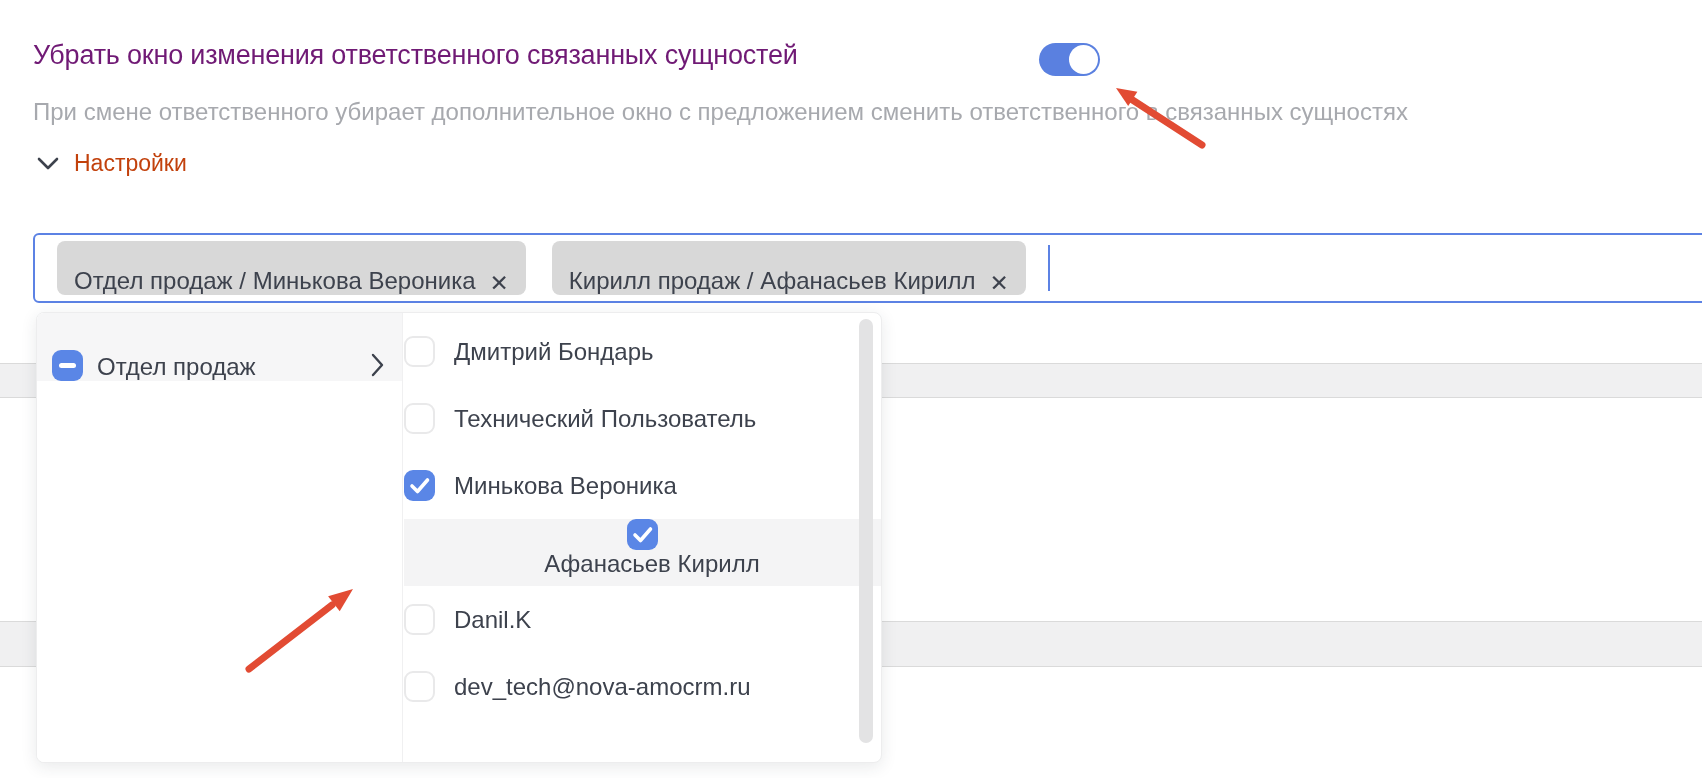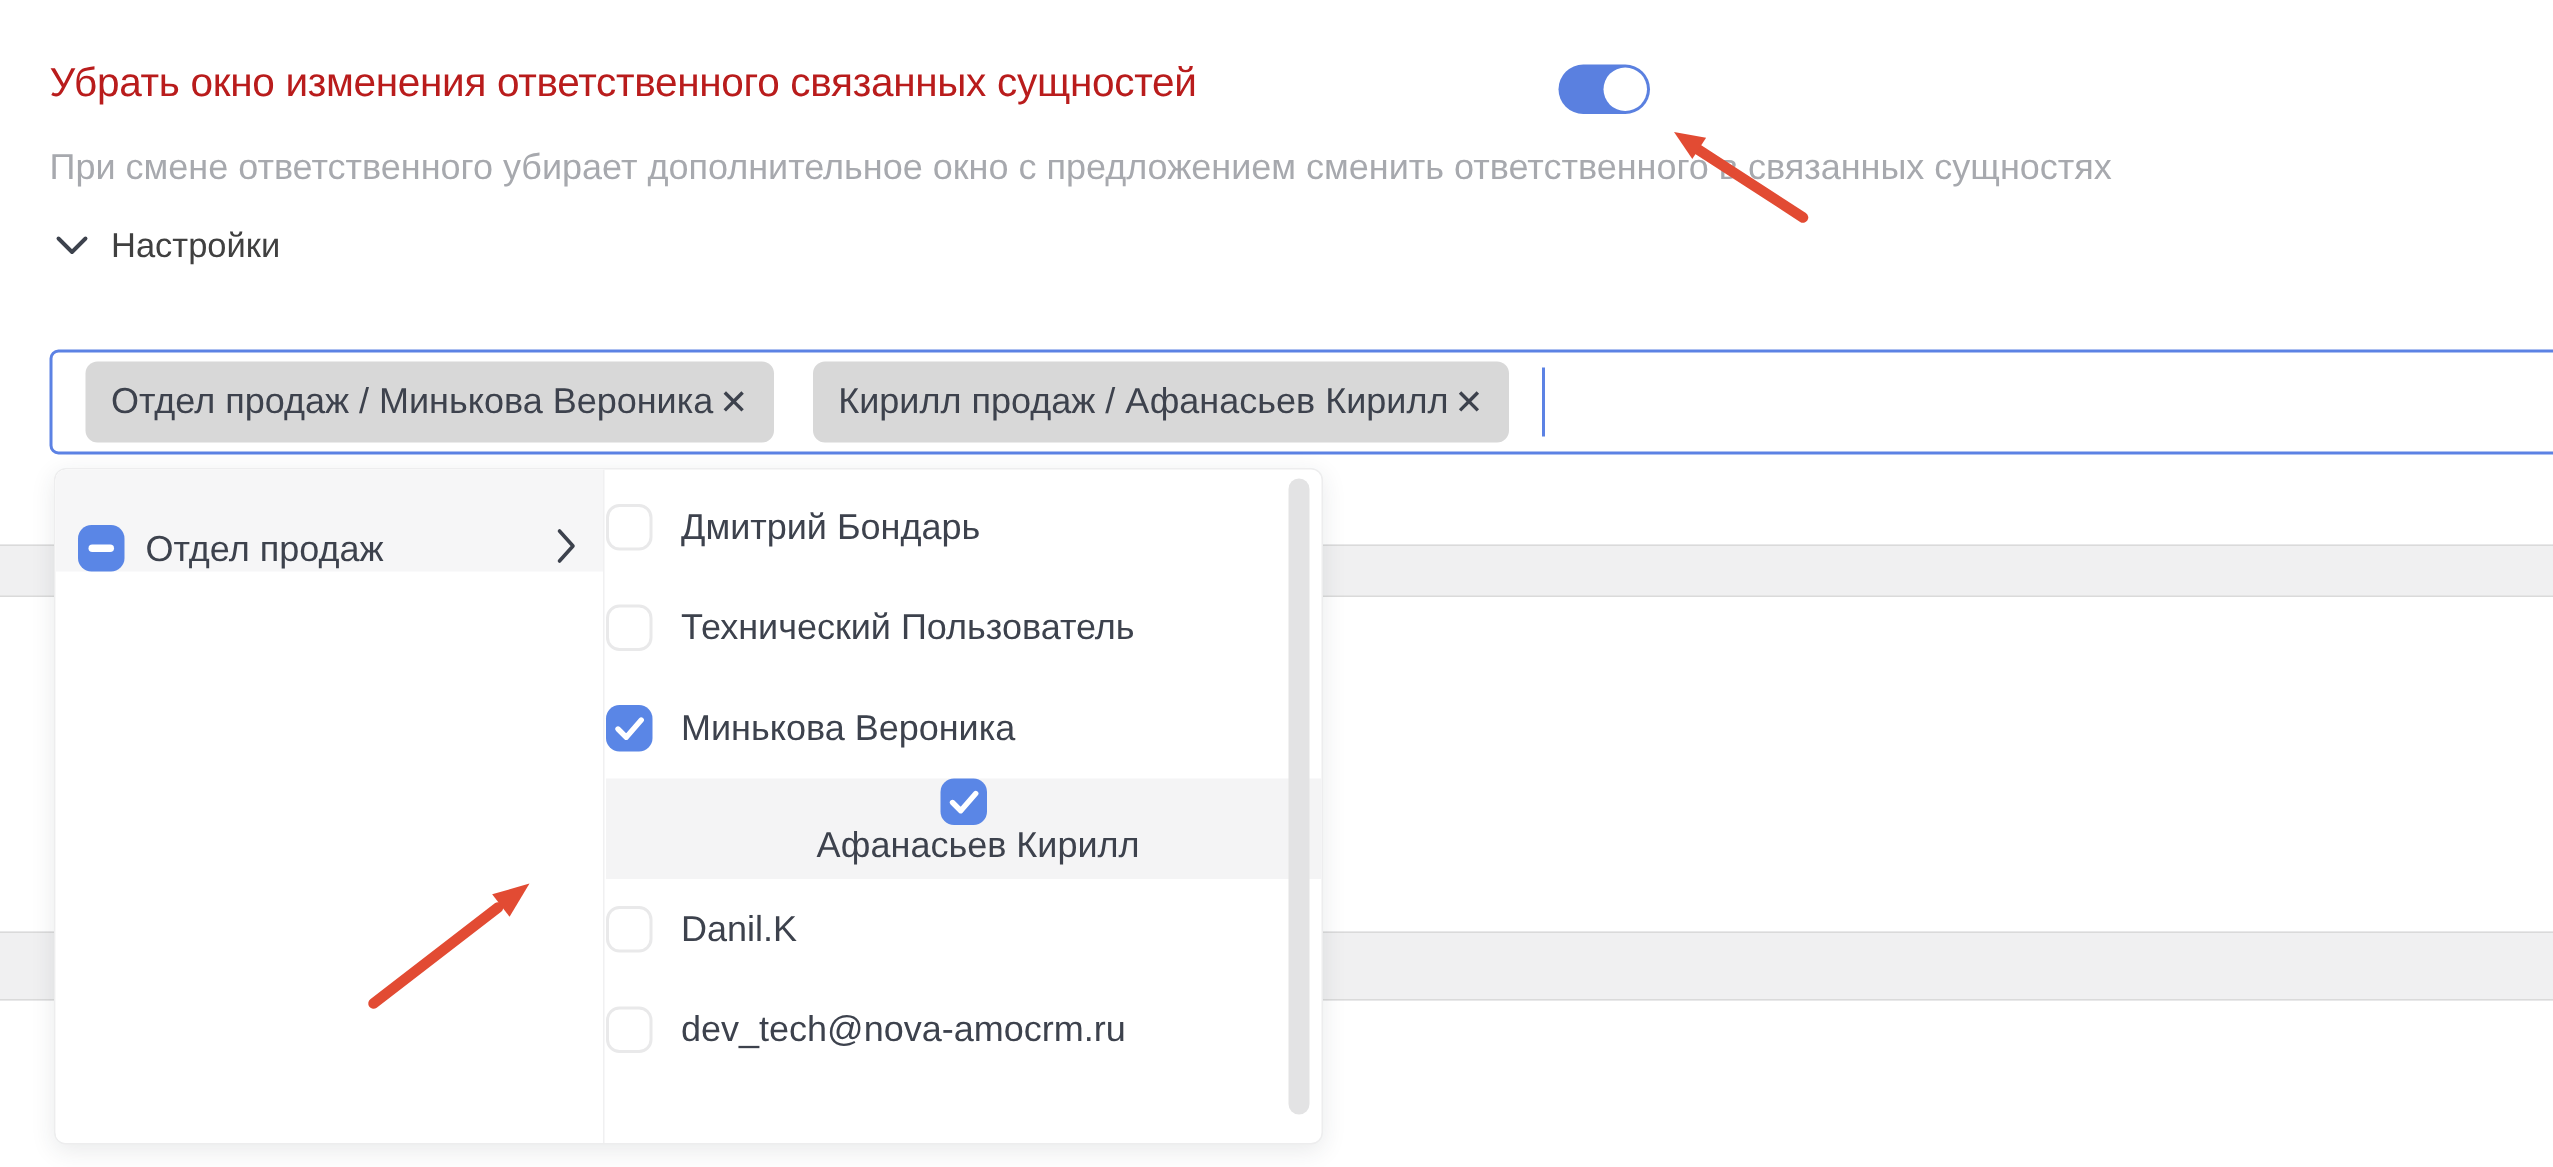--- a/index.html
+++ b/index.html
@@ -7,21 +7,21 @@
   body {
     position: relative;
     background: #ffffff;
     font-family: "Liberation Sans", "DejaVu Sans", sans-serif;
     color: #3d424d;
   }
 
   
   .page-title {
     position: absolute; left: 33px; top: 40px;
-    font-size: 27px; letter-spacing: -0.2px; color: #b91c1c;
+    font-size: 27px; letter-spacing: -0.2px; color: #701a75;
     white-space: nowrap;
   }
   .toggle {
     position: absolute; left: 1039px; top: 43px;
     width: 61px; height: 33px; border-radius: 17px;
     background: #5a80e0; cursor: pointer;
   }
   .toggle .knob {
     position: absolute; top: 2px; right: 2px;
     width: 29px; height: 29px; border-radius: 50%;
@@ -29,21 +29,21 @@
   }
   .page-desc {
     position: absolute; left: 33px; top: 98px;
     font-size: 24px; color: #a7a9ae; white-space: nowrap;
   }
 
   
   .settings-head {
     position: absolute; left: 37px; top: 150px;
     display: flex; align-items: center; gap: 15px;
-    font-size: 23px; color: #404040; cursor: pointer;
+    font-size: 23px; color: #c2410c; cursor: pointer;
   }
   .settings-head svg { display: block; }
 
   
   .bg-bar {
     position: absolute; left: 0; width: 1702px;
     background: #f0f0f1;
     border-top: 1px solid #dadada; border-bottom: 1px solid #dadada;
     z-index: 1;
   }
@@ -54,21 +54,21 @@
   .ms-input {
     position: absolute; left: 33px; top: 233px;
     width: 1689px; height: 70px;
     background: #ffffff;
     border: 2px solid #5c82e4; border-radius: 6px;
     display: flex; align-items: center;
     padding-left: 22px; gap: 26px;
     z-index: 2;
   }
   .ms-tag {
-    display: inline-flex; align-items: center; gap: 4px;
+    display: inline-flex; align-items: flex-end; gap: 14px;
     height: 54px; padding: 0 17px;
     background: #d8d8d8; border-radius: 8px;
     font-size: 24px; color: #3d424d; white-space: nowrap;
   }
   .ms-tag .x {
     font-size: 23px; color: #3d424d; cursor: pointer; line-height: 1;
   }
   .caret {
     width: 2px; height: 46px; background: #5c82e4; margin-left: -4px;
   }

